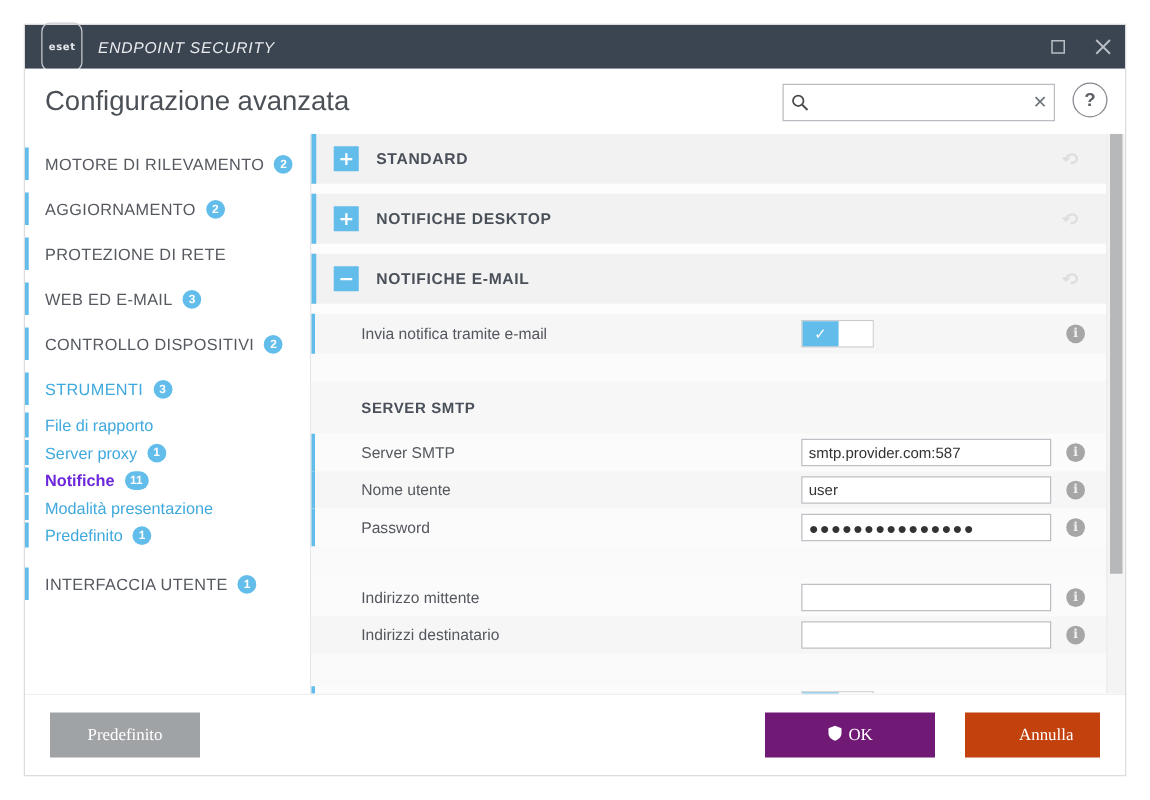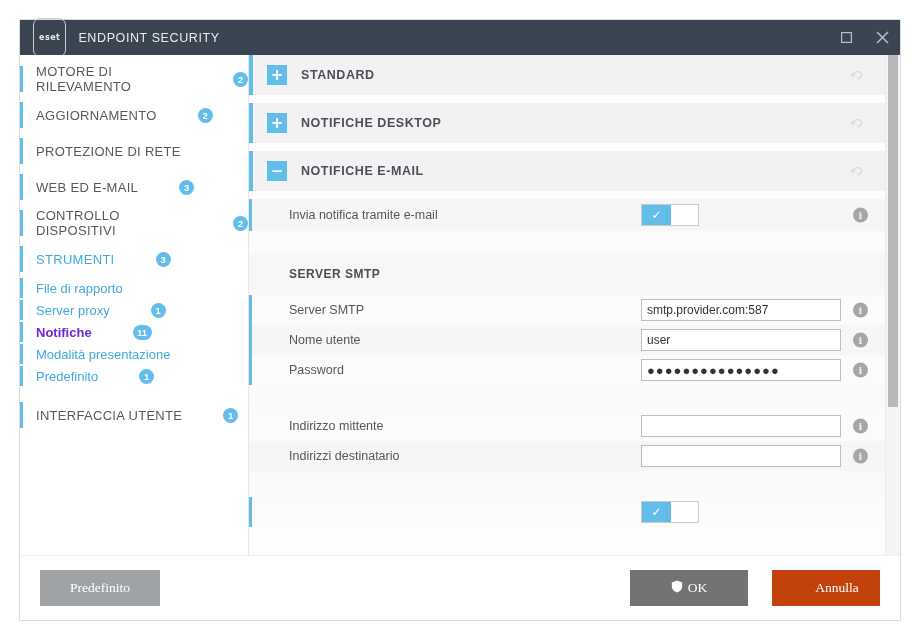--- a/index.html
+++ b/index.html
@@ -25,21 +25,21 @@
   .logo{
     margin-left:13px;display:inline-flex;align-items:center;justify-content:center;
     border:1.5px solid #c9ccd1;border-radius:7px;
     height:13px;padding:12px 5px;
   }
   .logo span{
     font-size:8px;font-weight:bold;color:#e8eaec;letter-spacing:.5px;
     font-family:"DejaVu Sans",sans-serif;line-height:1;
   }
   .apptitle{
-    margin-left:12px;color:#e9ebed;font-size:12.5px;letter-spacing:.6px;
+    margin-left:12px;color:#e9ebed;font-size:12.5px;letter-spacing:.6px;font-style:italic;
   }
   .wbtns{position:absolute;right:0;top:0;height:35px;display:flex;}
   .wbtn{
     width:36px;height:35px;display:flex;align-items:center;justify-content:center;
     color:#b9bec5;font-size:14px;cursor:default;
   }
   .wbtn svg{display:block;}
   
   .header{
     flex:0 0 52px;display:flex;align-items:center;
@@ -68,21 +68,21 @@
     font-size:15px;font-weight:bold;cursor:default;background:#fff;
   }
   
   .body{flex:1;display:flex;min-height:0;background:#fff;}
   
   .sidebar{
     flex:0 0 228px;background:#ffffff;padding-top:6px;position:relative;
   }
   .navitem{
     position:relative;height:36px;display:flex;align-items:center;
-    padding-left:16px;cursor:default;gap:33px;
+    padding-left:16px;cursor:default;
   }
   .navitem::before{
     content:"";position:absolute;left:0;top:5px;bottom:5px;width:3px;background:#62bdea;
   }
   .navitem.sub{height:22px;}
   .navitem.sub::before{top:1px;bottom:1px;}
   .nlabel{font-size:13px;color:#55595f;letter-spacing:.3px;}
   .navitem.sub .nlabel{font-size:13px;color:#3fa9dd;letter-spacing:0;}
   .navitem.active .nlabel{color:#6d28d9;font-weight:bold;}
   .navitem.group-active .nlabel{color:#3fa9dd;}
@@ -171,21 +171,21 @@
   
   .footer{
     flex:0 0 64px;background:#fff;position:relative;border-top:1px solid #f0f0f0;
   }
   .btn{
     position:absolute;top:14px;height:36px;border:none;cursor:default;
     font-size:13.5px;font-family:Liberation Serif, serif;color:#ffffff;
     display:flex;align-items:center;justify-content:center;
   }
   .btn-default{left:20px;width:120px;background:#a0a3a6;}
-  .btn-ok{right:152px;width:118px;background:#737373;gap:5px;}
+  .btn-ok{right:152px;width:136px;background:#701a75;gap:5px;}
   .btn-cancel{right:20px;width:108px;background:#c2410c;padding-left:28px;}
 </style>
 </head>
 <body>
 
 <div class="desktop">
   <div class="window">
 
     <div class="titlebar">
       <div class="logo">
@@ -199,20 +199,34 @@
             </svg>
         </div>
         <div class="wbtn">
           <svg width="13" height="13" viewBox="0 0 13 13">
               <path d="M1 1 L12 12 M12 1 L1 12" stroke="#b9bec5" stroke-width="1.5" fill="none"></path>
             </svg>
         </div>
       </div>
     </div>
 
+    <div class="header">
+      <div class="ptitle">Configurazione avanzata</div>
+      <div class="searchwrap">
+        <span class="sicon">
+          <svg width="14" height="14" viewBox="0 0 14 14">
+              <circle cx="5.6" cy="5.6" r="4.2" fill="none" stroke="#4a4a4a" stroke-width="1.4"></circle>
+              <path d="M8.8 8.8 L13 13" stroke="#4a4a4a" stroke-width="1.6"></path>
+            </svg>
+        </span>
+        <input class="searchinput" type="text" value="" style="">
+        <span class="searchclear">✕</span>
+      </div>
+      <div class="helpbtn">?</div>
+    </div>
 
     <div class="body">
 
       <div class="sidebar">
         <div class="navitem">
           <span class="nlabel">MOTORE DI RILEVAMENTO</span>
           <span class="badge">2</span>
         </div>
         <div class="navitem">
           <span class="nlabel">AGGIORNAMENTO</span>

